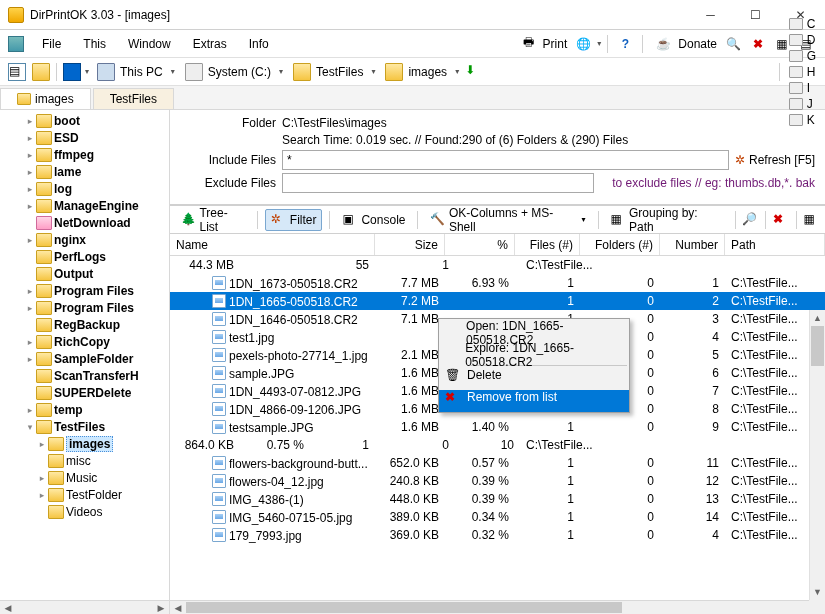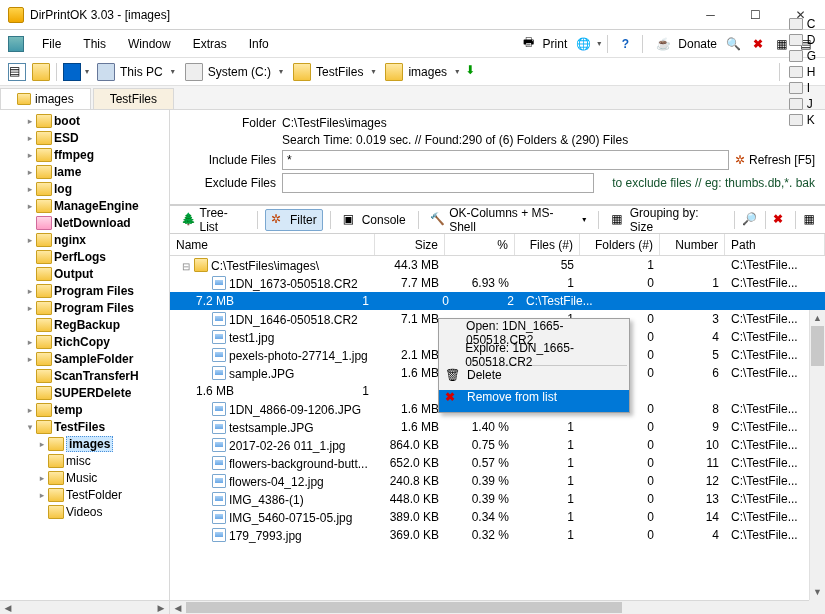--- a/index.html
+++ b/index.html
@@ -46,21 +46,21 @@
 .tree-item .label.sel { background: #cce8ff; border: 1px dotted #4a90d9; padding: 0 2px; }
 
 .content { flex: 1; display: flex; flex-direction: column; position: relative; }
 
 .info-panel { padding: 6px 10px 8px 34px; border-bottom: 2px solid #d0d0d0; }
 .info-panel .row { display: flex; align-items: center; margin-bottom: 3px; gap: 6px; }
 .info-panel .lbl { width: 72px; text-align: right; color: #000; }
 .info-panel .field { flex: 1; border: 1px solid #a9a9a9; height: 20px; padding: 1px 4px; background: #fff; }
 .info-panel .info-text { margin-left: 0; }
 .info-panel .refresh { margin-left: auto; display: flex; align-items: center; gap: 4px; }
-.info-panel .exclude-hint { color: #14532d; margin-left: 12px; }
+.info-panel .exclude-hint { color: #701a75; margin-left: 12px; }
 
 .toolbar2 { height: 28px; display: flex; align-items: center; padding: 0 6px; gap: 4px; border-bottom: 1px solid #d0d0d0; }
 .toolbar2 .tb-btn { display: flex; align-items: center; gap: 3px; padding: 2px 5px; }
 .toolbar2 .tb-btn.active { border: 1px solid #7aa7d0; background: #d6e8f8; border-radius: 2px; }
 .toolbar2 .sep { width: 1px; height: 18px; background: #d0d0d0; margin: 0 3px; }
 .toolbar2 .tool-icon { width: 16px; height: 16px; }
 
 .grid-header { height: 22px; display: flex; border-bottom: 1px solid #d8d8d8; background: #fff; }
 .grid-header .col { border-right: 1px solid #e0e0e0; padding: 3px 6px; color: #000; display: flex; align-items: center; }
 .grid-header .col.right { justify-content: flex-end; }
@@ -409,21 +409,21 @@
         </span>
       <span class="sep"></span>
       <span class="tb-btn">
           <span class="tool-icon">🔨</span>
           <span>OK-Columns + MS-Shell</span>
           <span style="font-size:8px;margin-left:3px">▾</span>
         </span>
       <span class="sep"></span>
       <span class="tb-btn">
           <span class="tool-icon">▦</span>
-          <span>Grouping by: Size</span>
+          <span>Grouping by: Path</span>
         </span>
       <span class="sep"></span>
       <span class="tool-icon">🔎</span>
       <span class="sep"></span>
       <span class="tool-icon red-x">✖</span>
       <span class="sep"></span>
       <span class="tool-icon">▦</span>
     </div>
 
     <div class="grid-header">
@@ -431,38 +431,38 @@
       <div class="col right" style="width:70px">Size</div>
       <div class="col right" style="width:70px">%</div>
       <div class="col right" style="width:65px">Files (#)</div>
       <div class="col right" style="width:80px">Folders (#)</div>
       <div class="col right" style="width:65px">Number</div>
       <div class="col" style="flex:1">Path</div>
     </div>
 
     <div class="grid-body" id="grid">
         <div class="grid-row group">
-          <div class="cell" style="width:205px"><span class="indent" style="width:6px"></span><span style="display:inline-block;width:12px;color:#888;font-size:10px">⊟</span><span class="file-icon i-folder"></span><span>C:\TestFiles\images\</span></div>
           <div class="cell right" style="width:70px">44.3 MB</div>
           <div class="cell right" style="width:70px"></div>
           <div class="cell right" style="width:65px">55</div>
           <div class="cell right" style="width:80px">1</div>
           <div class="cell right" style="width:65px"></div>
           <div class="cell" style="flex:1">C:\TestFile...</div>
         </div>
         <div class="grid-row ">
           <div class="cell" style="width:205px"><span class="indent" style="width:36px"></span><span class="file-icon i-file"></span><span>1DN_1673-050518.CR2</span></div>
           <div class="cell right" style="width:70px">7.7 MB</div>
           <div class="cell right" style="width:70px">6.93 %</div>
           <div class="cell right" style="width:65px">1</div>
           <div class="cell right" style="width:80px">0</div>
           <div class="cell right" style="width:65px">1</div>
           <div class="cell" style="flex:1">C:\TestFile...</div>
         </div>
         <div class="grid-row sel">
+          <div class="cell" style="width:205px"><span class="indent" style="width:36px"></span><span class="file-icon i-file"></span><span>1DN_1665-050518.CR2</span></div>
           <div class="cell right" style="width:70px">7.2 MB</div>
           <div class="cell right" style="width:70px"></div>
           <div class="cell right" style="width:65px">1</div>
           <div class="cell right" style="width:80px">0</div>
           <div class="cell right" style="width:65px">2</div>
           <div class="cell" style="flex:1">C:\TestFile...</div>
         </div>
         <div class="grid-row ">
           <div class="cell" style="width:205px"><span class="indent" style="width:36px"></span><span class="file-icon i-file"></span><span>1DN_1646-050518.CR2</span></div>
           <div class="cell right" style="width:70px">7.1 MB</div>
@@ -493,20 +493,21 @@
         <div class="grid-row ">
           <div class="cell" style="width:205px"><span class="indent" style="width:36px"></span><span class="file-icon i-file"></span><span>sample.JPG</span></div>
           <div class="cell right" style="width:70px">1.6 MB</div>
           <div class="cell right" style="width:70px"></div>
           <div class="cell right" style="width:65px">1</div>
           <div class="cell right" style="width:80px">0</div>
           <div class="cell right" style="width:65px">6</div>
           <div class="cell" style="flex:1">C:\TestFile...</div>
         </div>
         <div class="grid-row ">
+          <div class="cell" style="width:205px"><span class="indent" style="width:36px"></span><span class="file-icon i-file"></span><span>1DN_4493-07-0812.JPG</span></div>
           <div class="cell right" style="width:70px">1.6 MB</div>
           <div class="cell right" style="width:70px"></div>
           <div class="cell right" style="width:65px">1</div>
           <div class="cell right" style="width:80px">0</div>
           <div class="cell right" style="width:65px">7</div>
           <div class="cell" style="flex:1">C:\TestFile...</div>
         </div>
         <div class="grid-row ">
           <div class="cell" style="width:205px"><span class="indent" style="width:36px"></span><span class="file-icon i-file"></span><span>1DN_4866-09-1206.JPG</span></div>
           <div class="cell right" style="width:70px">1.6 MB</div>
@@ -519,21 +520,20 @@
         <div class="grid-row ">
           <div class="cell" style="width:205px"><span class="indent" style="width:36px"></span><span class="file-icon i-file"></span><span>testsample.JPG</span></div>
           <div class="cell right" style="width:70px">1.6 MB</div>
           <div class="cell right" style="width:70px">1.40 %</div>
           <div class="cell right" style="width:65px">1</div>
           <div class="cell right" style="width:80px">0</div>
           <div class="cell right" style="width:65px">9</div>
           <div class="cell" style="flex:1">C:\TestFile...</div>
         </div>
         <div class="grid-row ">
-          <div class="cell" style="width:205px"><span class="indent" style="width:36px"></span><span class="file-icon i-file"></span><span>2017-02-26 011_1.jpg</span></div>
           <div class="cell right" style="width:70px">864.0 KB</div>
           <div class="cell right" style="width:70px">0.75 %</div>
           <div class="cell right" style="width:65px">1</div>
           <div class="cell right" style="width:80px">0</div>
           <div class="cell right" style="width:65px">10</div>
           <div class="cell" style="flex:1">C:\TestFile...</div>
         </div>
         <div class="grid-row ">
           <div class="cell" style="width:205px"><span class="indent" style="width:36px"></span><span class="file-icon i-file"></span><span>flowers-background-butt...</span></div>
           <div class="cell right" style="width:70px">652.0 KB</div>

